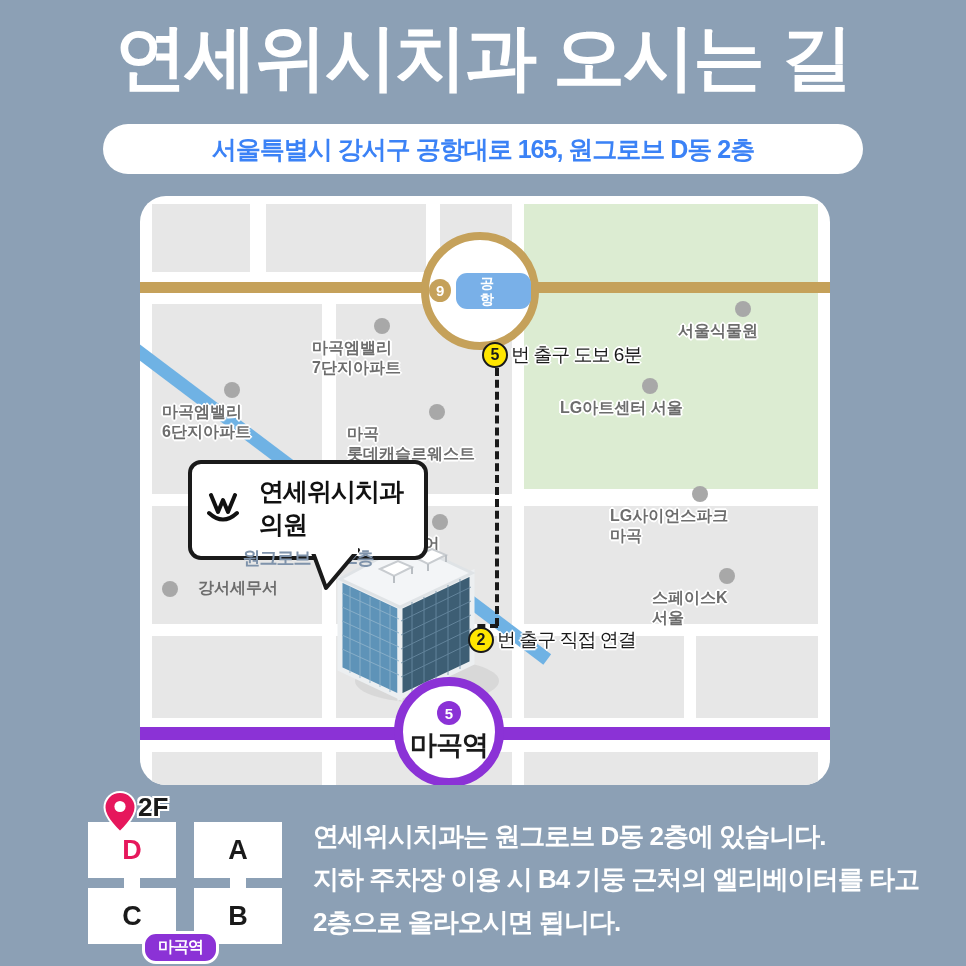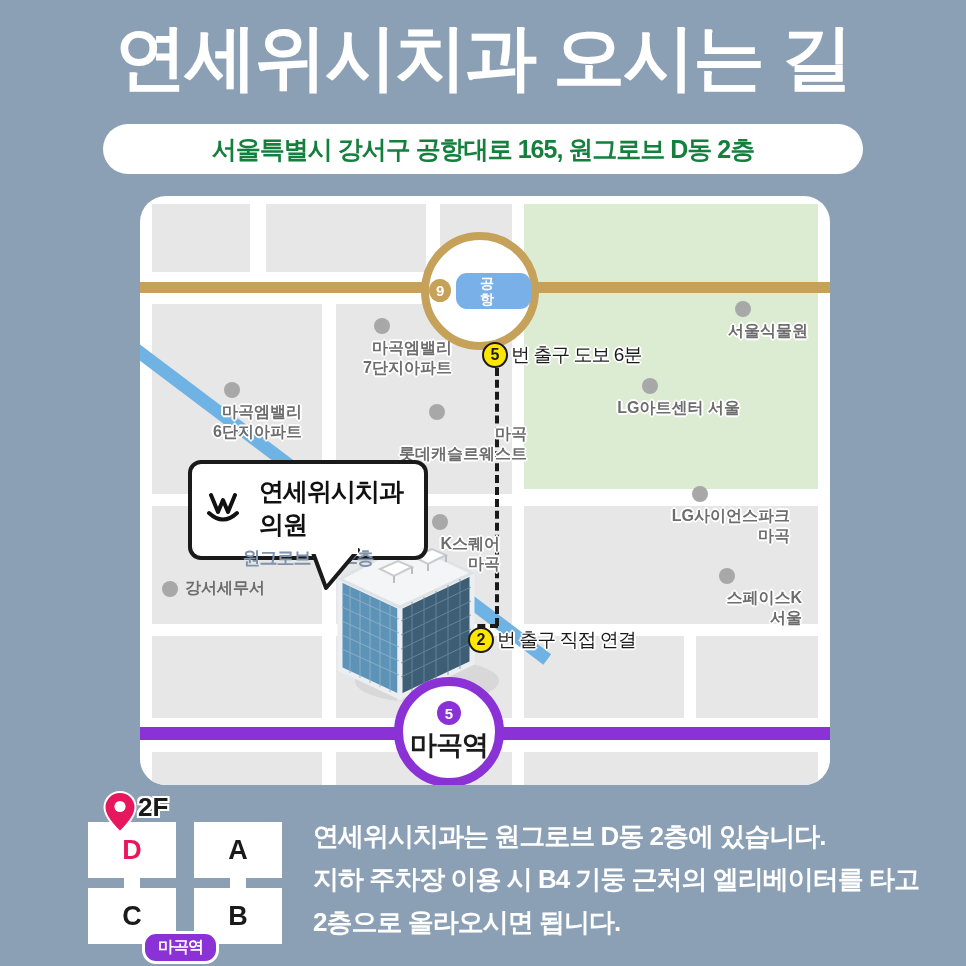--- a/index.html
+++ b/index.html
@@ -21,21 +21,21 @@
     color:#ffffff;letter-spacing:-2px;
     white-space:nowrap;
   }
   #address-pill{
     position:absolute;left:103px;top:124px;
     width:760px;height:50px;
     background:#ffffff;border-radius:25px;
     display:flex;align-items:center;justify-content:center;
   }
   #address-text{
-    font-size:25px;font-weight:bold;color:#15803d;
+    font-size:25px;font-weight:bold;color:#3b82f6;
     letter-spacing:-1px;white-space:nowrap;
   }
 
   
   #map{
     position:absolute;left:140px;top:196px;width:690px;height:589px;
     background:#ffffff;border-radius:26px;overflow:hidden;
   }
   .blk{position:absolute;background:#e7e7e7;}
   .park{position:absolute;background:#dcecd2;}
@@ -49,33 +49,33 @@
   #route-v{
     position:absolute;left:355px;top:160px;width:0;height:270px;
     border-left:4px dashed #1a1a1a;
   }
   #route-h{
     position:absolute;left:312px;top:428px;width:46px;height:0;
     border-top:4px dashed #1a1a1a;
   }
 
   
-  .poi{position:absolute;text-align:right;}
+  .poi{position:absolute;text-align:left;}
   .poi .dot{
     width:16px;height:16px;border-radius:50%;
     background:#a8a8a8;margin:0 auto 4px auto;
   }
   .poi .nm{
     font-size:16px;font-weight:bold;color:#6d6d6d;line-height:20px;
     text-shadow:
       -2px 0 #fff,2px 0 #fff,0 -2px #fff,0 2px #fff,
       -1px -1px #fff,1px -1px #fff,-1px 1px #fff,1px 1px #fff;
     white-space:nowrap;
   }
-  .poi-inline{position:absolute;display:flex;align-items:center;gap:7px;}
+  .poi-inline{position:absolute;display:flex;align-items:center;gap:20px;}
   .poi-inline .dot{width:16px;height:16px;border-radius:50%;background:#a8a8a8;}
 
   
   #st-magoknaru{
     position:absolute;left:281px;top:36px;width:118px;height:118px;
     border-radius:50%;background:#ffffff;
     border:8px solid #c5a15a;
     box-sizing:border-box;
     display:flex;flex-direction:column;align-items:center;justify-content:center;
     z-index:6;

